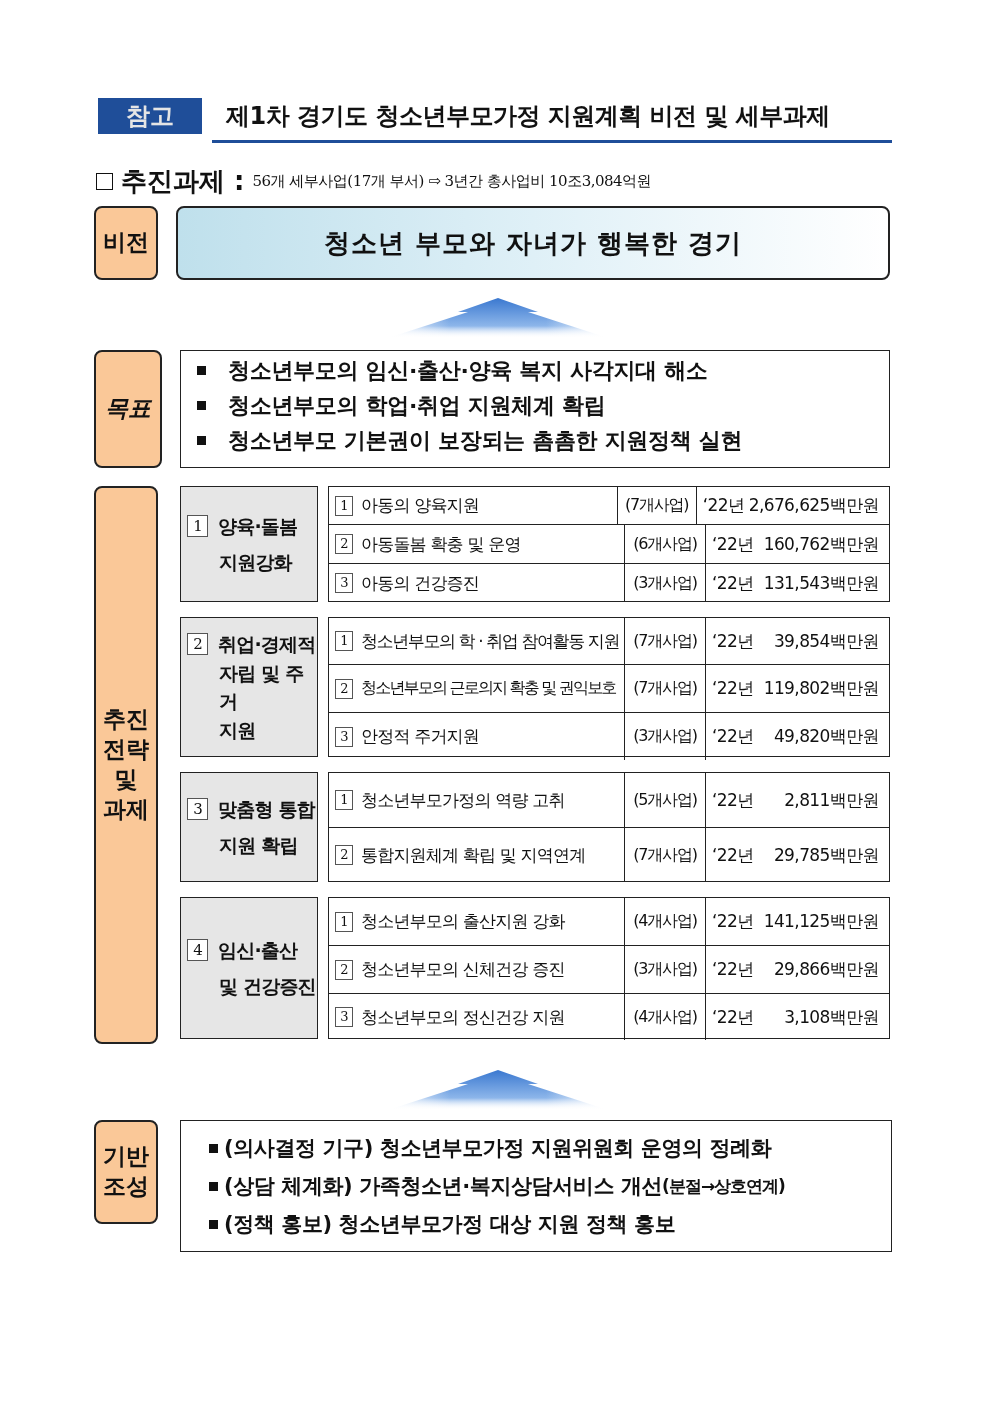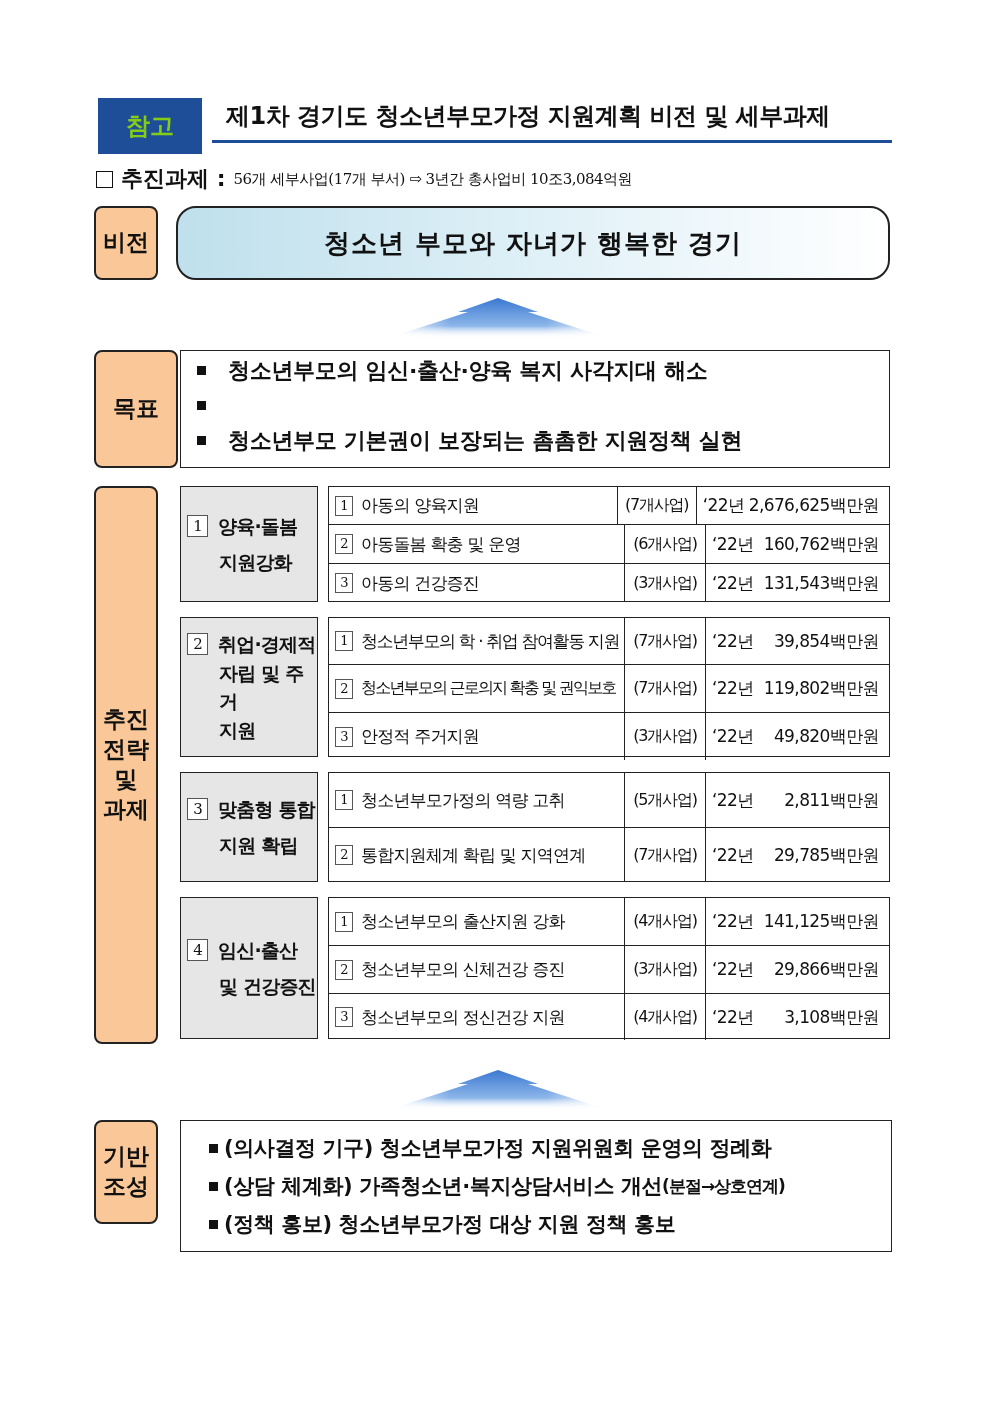--- a/index.html
+++ b/index.html
@@ -1,33 +1,33 @@
 <!DOCTYPE html>
 <html><head>
 <meta charset="utf-8">
 <style>
   html, body { margin:0; padding:0; background:#ffffff; }
   body { width:992px; height:1403px; position:relative; font-family:"DejaVu Sans", "Liberation Sans", sans-serif; color:#111; overflow:hidden; }
   .abs { position:absolute; box-sizing:border-box; }
 
   
-  .ref-badge { left:98px; top:98px; width:104px; height:56px; background:#1f4e99; color:#84cc16; font-weight:bold; font-size:24px; display:flex; align-items:center; justify-content:center; }
+  .ref-badge { left:98px; top:98px; width:104px; height:36px; background:#1f4e99; color:#e5e5e5; font-weight:bold; font-size:24px; display:flex; align-items:center; justify-content:center; }
   .doc-title { left:226px; top:100px; font-size:24px; font-weight:bold; letter-spacing:-0.5px; white-space:nowrap; }
   .title-rule { left:212px; top:140px; width:680px; height:3px; background:#1f4e99; }
 
   .summary { left:96px; top:164px; font-size:20px; white-space:nowrap; display:flex; align-items:center; gap:8px; }
   .summary .box { width:15px; height:15px; border:1.5px solid #111; display:inline-block; }
-  .summary .lbl { font-weight:bold; font-size:22px; }
+  .summary .lbl { font-weight:bold; font-size:26px; }
   .summary .txt { font-family:"DejaVu Serif", "Liberation Serif", serif; font-size:15px; letter-spacing:-0.5px; }
 
   
   .side-label { background:#fac898; border:2px solid #222; border-radius:8px; font-weight:bold; font-size:23px; display:flex; align-items:center; justify-content:center; text-align:center; line-height:1.3; }
 
   
-  .vision-box { left:176px; top:206px; width:714px; height:74px; border:2px solid #222; border-radius:20px; background:linear-gradient(90deg,#bfe0ec 0%, #dff0f7 50%, #ffffff 100%); display:flex; align-items:center; justify-content:center; font-size:26px; font-weight:bold; letter-spacing:1px; }
+  .vision-box { left:176px; top:206px; width:714px; height:74px; border:2px solid #222; border-radius:8px; background:linear-gradient(90deg,#bfe0ec 0%, #dff0f7 50%, #ffffff 100%); display:flex; align-items:center; justify-content:center; font-size:26px; font-weight:bold; letter-spacing:1px; }
 
   
   .up-arrow { width:240px; height:48px; }
 
   
   .goal-box { left:180px; top:350px; width:710px; height:118px; border:1.5px solid #222; padding:2px 0 0 16px; }
   .goal-item { font-size:22px; font-weight:bold; height:35px; display:flex; align-items:center; white-space:nowrap; letter-spacing:-0.3px; }
   .goal-item .bullet { width:9px; height:9px; background:#111; display:inline-block; margin-right:22px; }
 
   
@@ -80,28 +80,29 @@
       <stop offset="0" stop-color="#fff" stop-opacity="1"></stop>
       <stop offset="0.3" stop-color="#fff" stop-opacity="0"></stop>
       <stop offset="0.7" stop-color="#fff" stop-opacity="0"></stop>
       <stop offset="1" stop-color="#fff" stop-opacity="1"></stop>
     </linearGradient>
   </defs>
   <path d="M120 6 L160 20 L150 20 L230 46 L10 46 L90 20 L80 20 Z" fill="url(#ag1)"></path>
   <rect x="0" y="0" width="240" height="48" fill="url(#ag1h)"></rect>
 </svg>
 
-<div class="abs side-label" style="left:94px;top:350px;width:84px;height:118px;">목표</div>
+<div class="abs side-label" style="left:94px;top:350px;width:68px;height:118px;font-style:italic;">목표</div>
 <div class="abs goal-box">
   <div class="goal-item">
       <span class="bullet"></span>
       <span>청소년부모의 임신·출산·양육 복지 사각지대 해소</span>
     </div>
   <div class="goal-item">
       <span class="bullet"></span>
+      <span>청소년부모의 학업·취업 지원체계 확립</span>
     </div>
   <div class="goal-item">
       <span class="bullet"></span>
       <span>청소년부모 기본권이 보장되는 촘촘한 지원정책 실현</span>
     </div>
 </div>
 
 <div class="abs side-label" style="left:94px;top:486px;width:64px;height:558px;flex-direction:column;">
   <span>추진</span>
   <span>전략</span>

